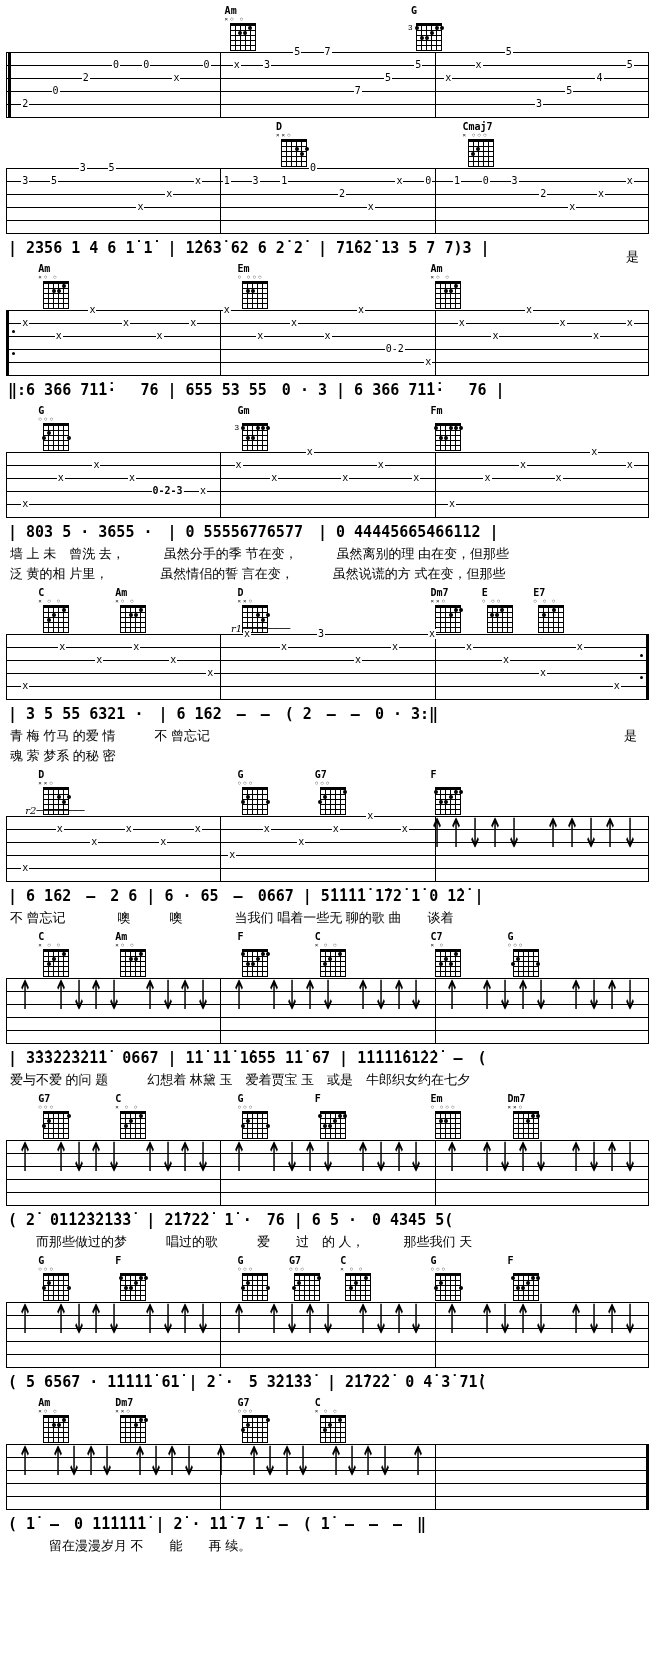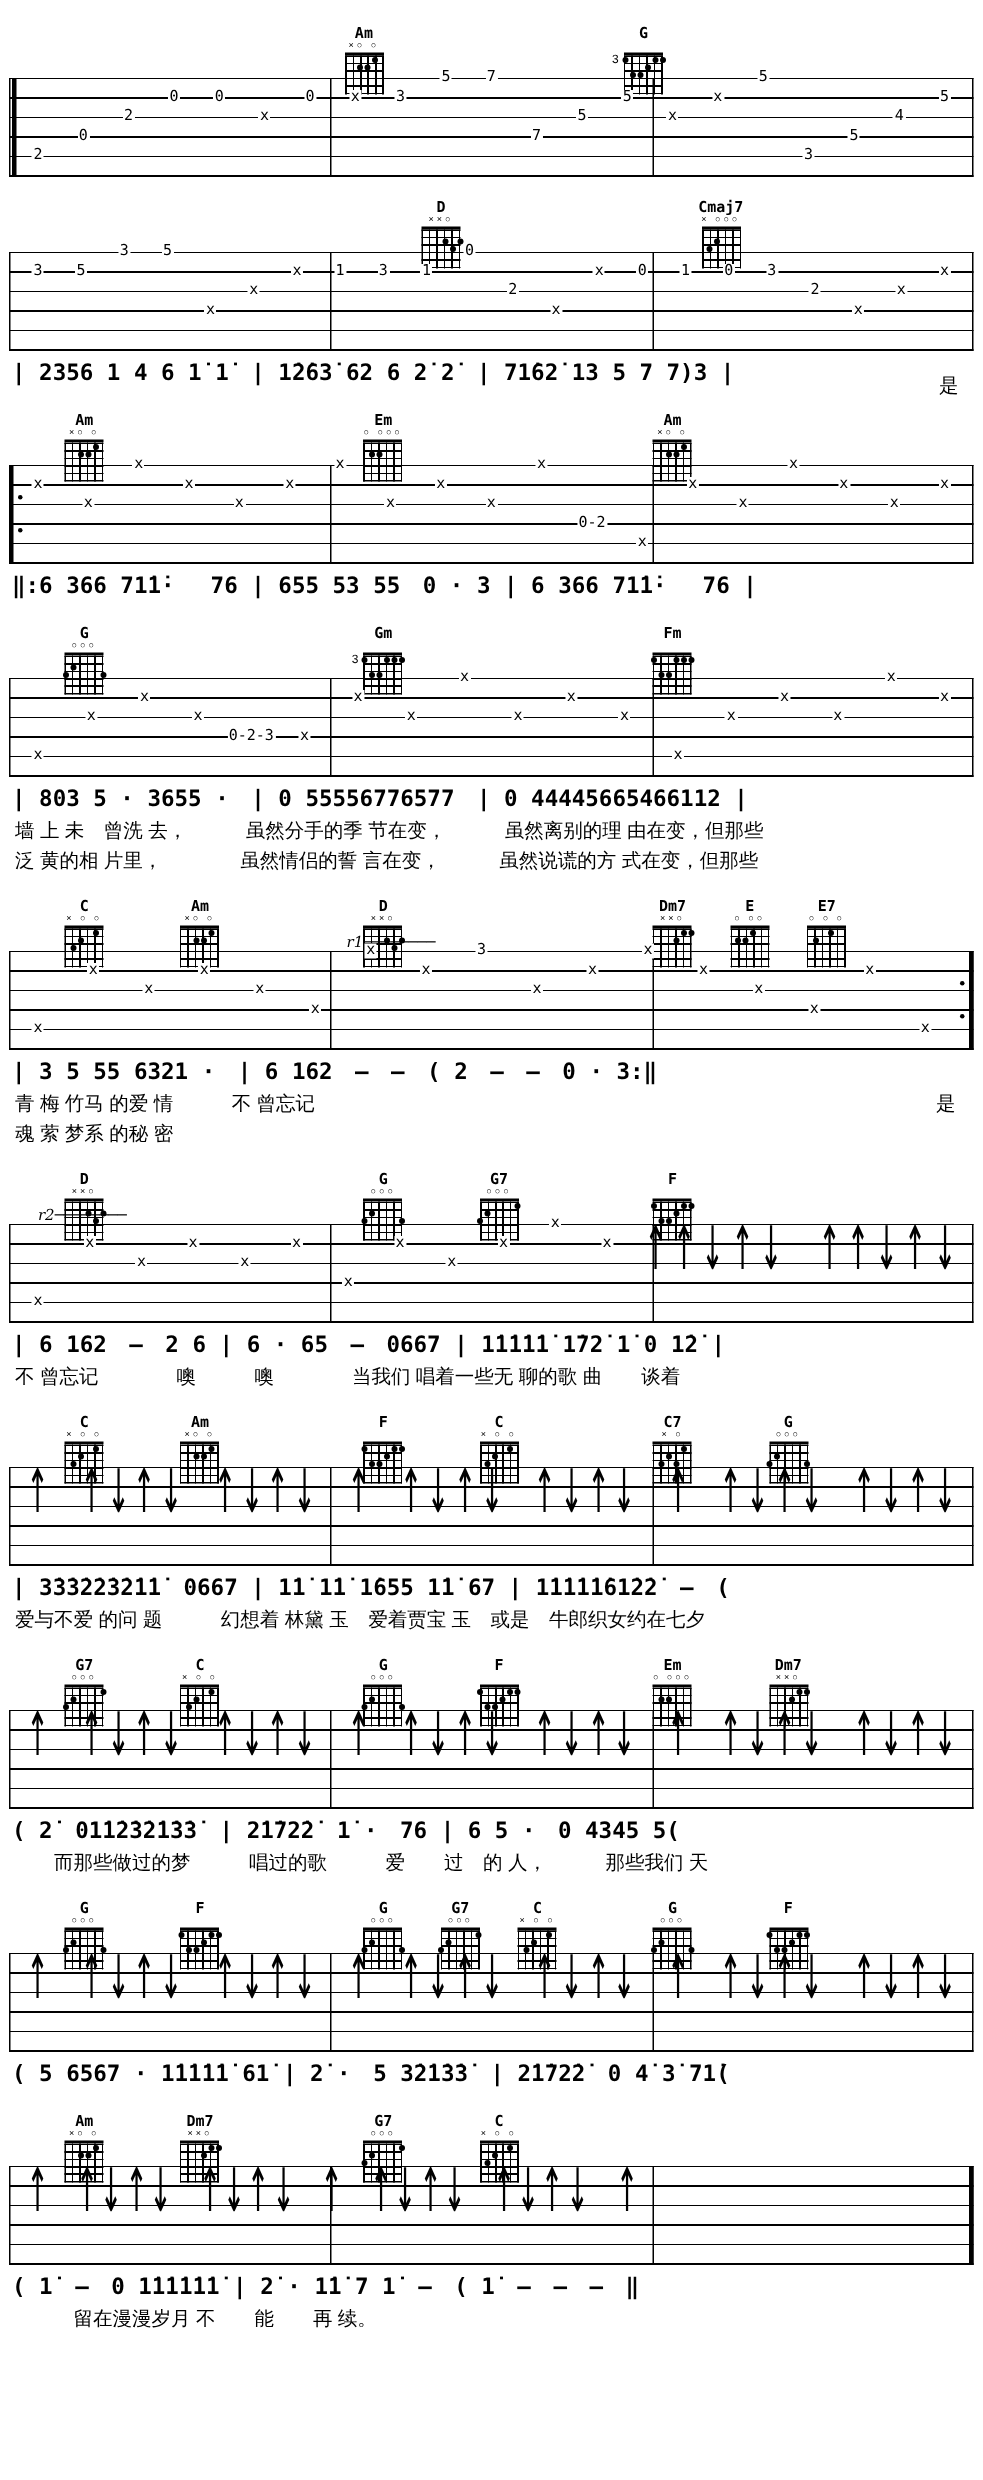--- a/index.html
+++ b/index.html
@@ -1,20 +1,20 @@
 <!DOCTYPE html>
 <html><head>
 <meta charset="utf-8">
 <style>
   html,body{margin:0;padding:0;background:#fff;}
   body{width:655px;font-family:"Liberation Sans","DejaVu Sans",sans-serif;color:#000;}
   .score{position:relative;width:655px;padding-top:6px;overflow:hidden;}
   .system{position:relative;margin-bottom:4px;}
   .chord-row{position:relative;height:46px;margin:0 6px;}
-  .chord{position:absolute;width:36px;text-align:center;top:12px;}
+  .chord{position:absolute;width:36px;top:0;}
   .cname{font-family:"DejaVu Sans Mono",monospace;font-size:10px;line-height:10px;font-weight:bold;}
   .cmark{font-size:6px;line-height:6px;height:6px;letter-spacing:2px;color:#000;}
   .cgrid{position:relative;width:26px;height:26px;margin:1px auto 0;border-top:2px solid #000;
     background-image:repeating-linear-gradient(to right,#000 0 1px,transparent 1px 5px),
                      repeating-linear-gradient(to bottom,#000 0 1px,transparent 1px 5px);
     background-size:26px 26px;}
   .cdot{position:absolute;width:4px;height:4px;border-radius:50%;background:#000;}
   .cfret{position:absolute;left:-8px;top:-2px;font-size:8px;}
   .annotation{position:absolute;bottom:0;font-style:italic;font-size:10px;font-family:"DejaVu Serif",serif;}
   .staff{position:relative;height:66px;margin:0 6px;
@@ -240,21 +240,21 @@
       </div>
       <div class="staff">
         <div class="barline" style="left: calc(0% + 0px);"></div>
         <div class="barline" style="left: calc(33.33% + 0px);"></div>
         <div class="barline" style="left: calc(66.66% + 0px);"></div>
         <div class="barline" style="left: calc(100% - 1px);"></div>
         <span class="tab-note" style="left: 3%; top: 47px;">x</span>
         <span class="tab-note" style="left: 8.52941%; top: 21px;">x</span>
         <span class="tab-note" style="left: 14.0588%; top: 8px;">x</span>
         <span class="tab-note" style="left: 19.5882%; top: 21px;">x</span>
-        <span class="tab-note" style="left: 25.1176%; top: 34px;">0-2-3</span>
+        <span class="tab-note" style="left: 25.1176%; top: 34px; font-weight: bold;">0-2-3</span>
         <span class="tab-note" style="left: 30.6471%; top: 34px;">x</span>
         <span class="tab-note" style="left: 36.1765%; top: 8px;">x</span>
         <span class="tab-note" style="left: 41.7059%; top: 21px;">x</span>
         <span class="tab-note" style="left: 47.2353%; top: -5px;">x</span>
         <span class="tab-note" style="left: 52.7647%; top: 21px;">x</span>
         <span class="tab-note" style="left: 58.2941%; top: 8px;">x</span>
         <span class="tab-note" style="left: 63.8235%; top: 21px;">x</span>
         <span class="tab-note" style="left: 69.3529%; top: 47px;">x</span>
         <span class="tab-note" style="left: 74.8824%; top: 21px;">x</span>
         <span class="tab-note" style="left: 80.4118%; top: 8px;">x</span>
@@ -417,21 +417,21 @@
         <span class="strum-arrow" style="left: 70%;">↑</span>
         <span class="strum-arrow" style="left: 73%;">↓</span>
         <span class="strum-arrow" style="left: 76%;">↑</span>
         <span class="strum-arrow" style="left: 79%;">↓</span>
         <span class="strum-arrow" style="left: 85%;">↑</span>
         <span class="strum-arrow" style="left: 88%;">↑</span>
         <span class="strum-arrow" style="left: 91%;">↓</span>
         <span class="strum-arrow" style="left: 94%;">↑</span>
         <span class="strum-arrow" style="left: 97%;">↓</span>
       </div>
-      <div class="jianpu">| 6 162　—　2 6 | 6 · 65　—　0667 | 1̇1̇1̇1̇1̇ 1̇72̇ 1̇ 0 1̇2̇ |</div>
+      <div class="jianpu">| 6 162　—　2 6 | 6 · 65　—　0667 | 5̇1̇1̇1̇1̇ 1̇72̇ 1̇ 0 1̇2̇ |</div>
       <div class="lyric">不 曾忘记　　　　噢　　　噢　　　　当我们 唱着一些无 聊的歌 曲　　谈着</div>
     </div>
     <div class="system">
       <div class="chord-row">
         <div class="chord" style="left: 5%;">
           <div class="cname">C</div>
           <div class="cmark">× ○ ○</div>
           <div class="cgrid">
             <span class="cdot" style="left: 3.5px; top: 10.5px;"></span>
             <span class="cdot" style="left: 8.5px; top: 5.5px;"></span>

